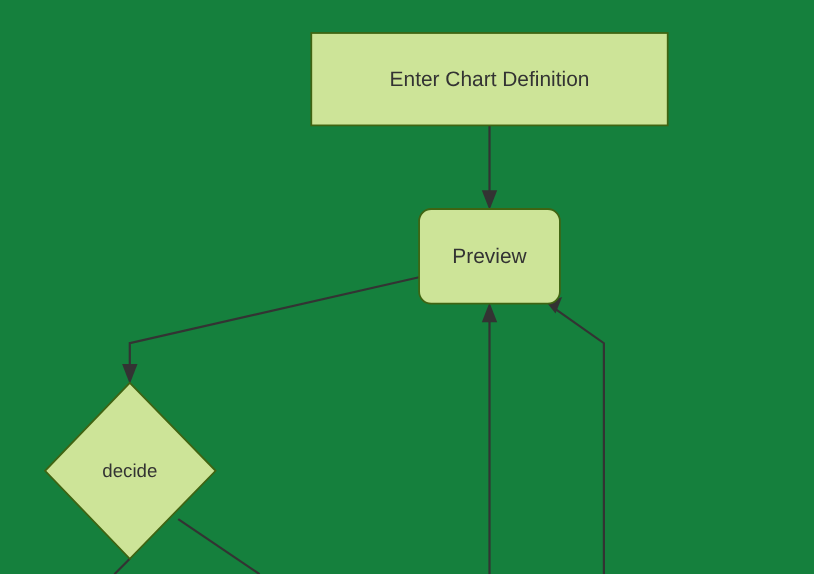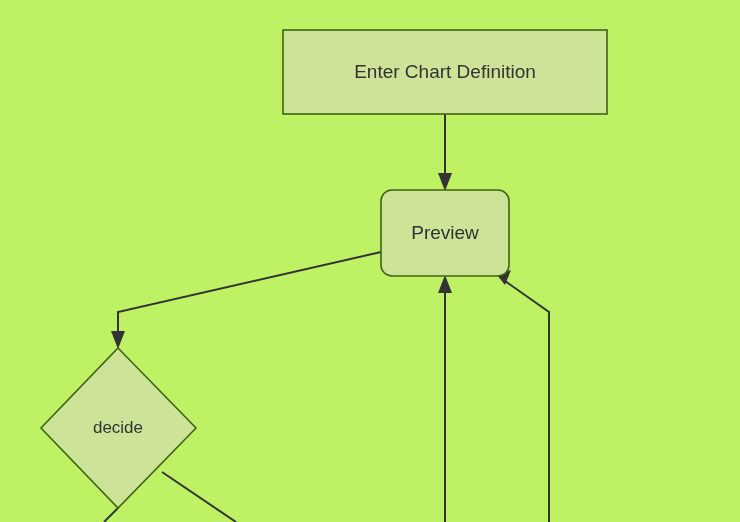--- a/index.html
+++ b/index.html
@@ -7,21 +7,21 @@
     padding: 0;
     background: #ffffff;
   }
   body {
     font-family: "Liberation Sans", sans-serif;
   }
   #canvas {
     position: relative;
     width: 740px;
     height: 522px;
-    background: #bef264;
+    background: #15803d;
     overflow: hidden;
   }
   #flow-svg {
     position: absolute;
     left: 0;
     top: 0;
     width: 740px;
     height: 522px;
   }
   .node-shape {

